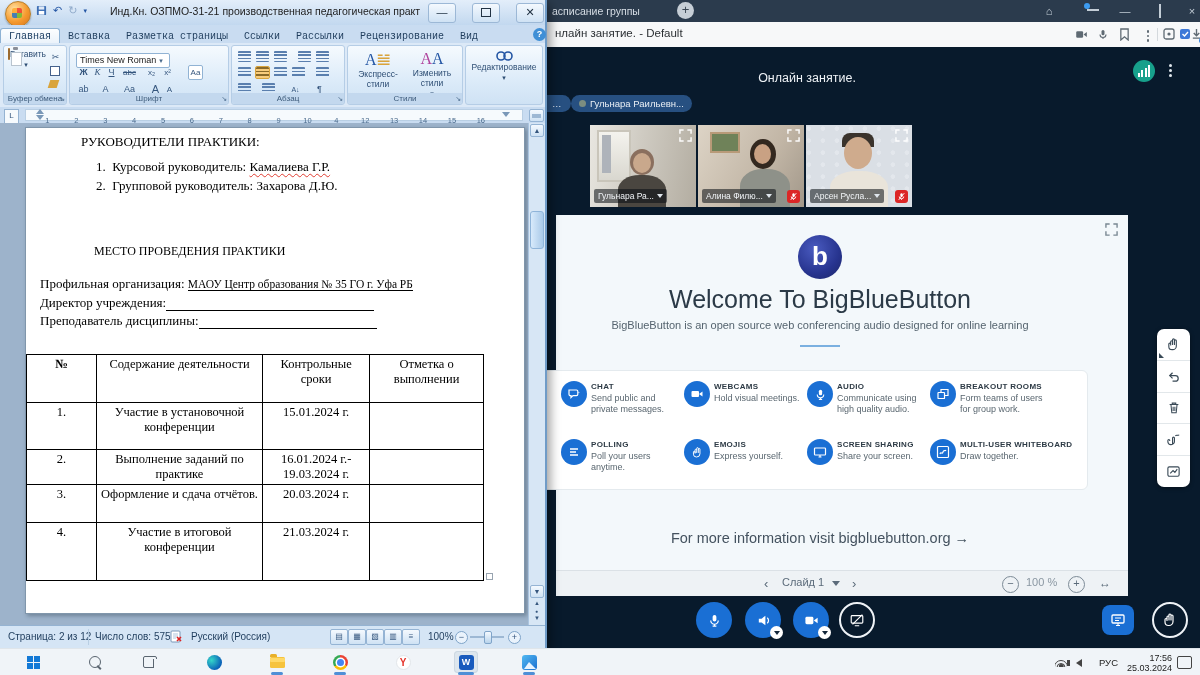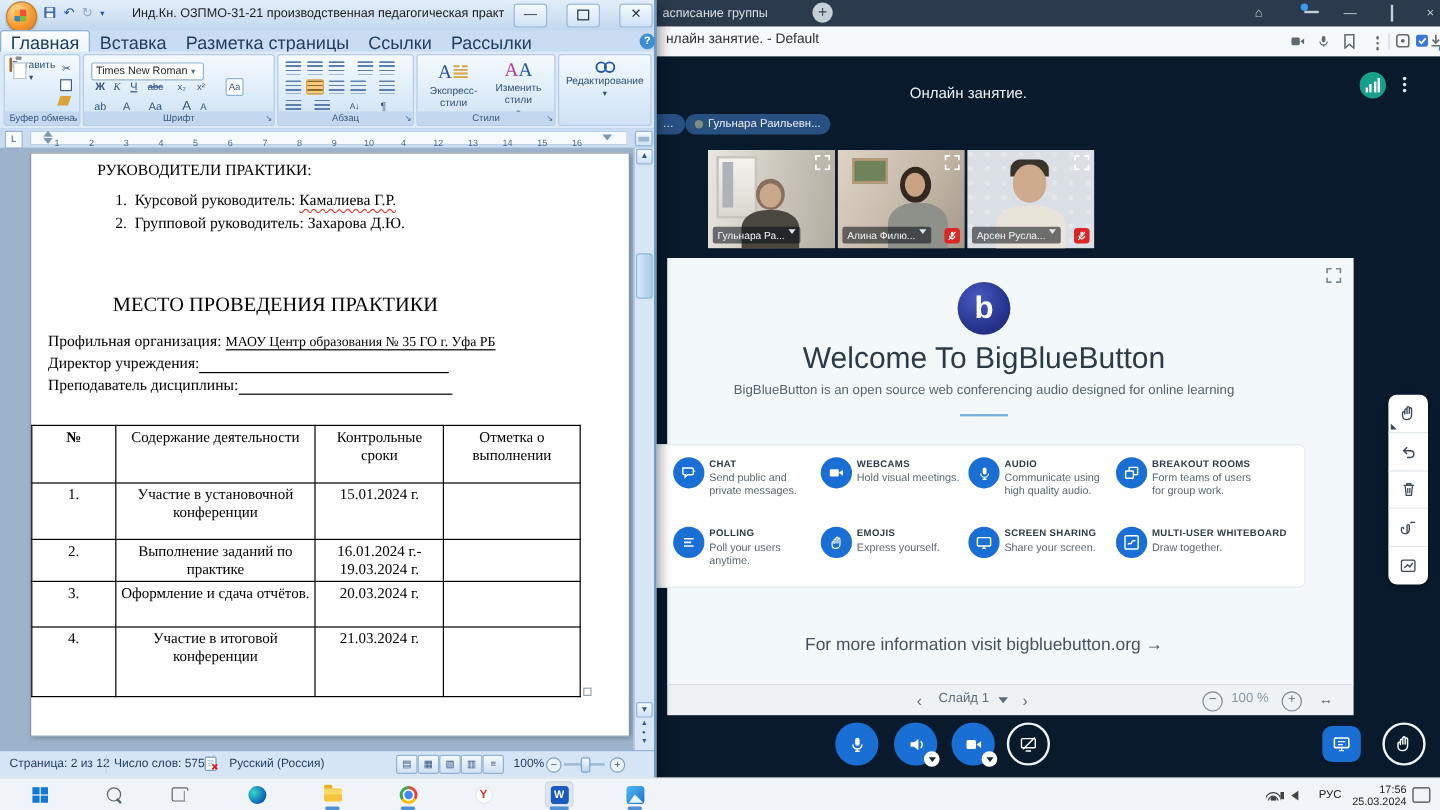--- a/index.html
+++ b/index.html
@@ -39,21 +39,21 @@
     display:flex;align-items:center;gap:4px;padding:0 8px;}
   .pill .dot{width:7px;height:7px;border-radius:50%;background:#7c8d80;}
   .pill-cut{left:0;width:14px;border-radius:0 9px 9px 0;padding:0 5px;}
   .pill-main{left:24px;}
 
   
   .cam{top:78px;width:106px;height:82px;background:#15191d;overflow:hidden;}
   .cam.sel{outline:2.5px solid #1f7ae0;outline-offset:-2.5px;}
   .cam .expand{position:absolute;right:4px;top:4px;width:13px;height:13px;opacity:.95;}
   .cam .nm{position:absolute;left:4px;bottom:4px;background:rgba(8,12,18,.55);color:#f2f5f8;
-    font-size:8.5px;padding:2px 4px;border-radius:2px;display:flex;align-items:flex-start;gap:3px;}
+    font-size:8.5px;padding:2px 4px;border-radius:2px;display:flex;align-items:center;gap:3px;}
   .cam .nm .chev{width:0;height:0;border-left:3px solid transparent;border-right:3px solid transparent;border-top:4px solid #dfe6ec;}
   .cam .mute{position:absolute;right:4px;bottom:4px;width:13px;height:13px;border-radius:3px;background:#dc2626;
     display:flex;align-items:center;justify-content:center;}
   .head{position:absolute;border-radius:50%;}
   .torso{position:absolute;border-radius:45% 45% 0 0;}
 
   
   #pres{left:9px;top:168px;width:572px;height:355px;background:#f3f8fb;}
   .pres-fs{right:10px;top:8px;color:#7a8893;}
   .bbblogo{left:242px;top:20px;width:44px;height:44px;border-radius:50%;
@@ -101,21 +101,21 @@
     background:radial-gradient(circle at 35% 30%,#ffe0a0,#f59a2e 55%,#d4711c);box-shadow:0 1px 2px rgba(0,0,0,.3);}
   .office:after{content:"";position:absolute;left:6px;top:6px;width:10px;height:10px;border-radius:2px;
     background:conic-gradient(#e43 0 25%,#7b3 0 50%,#37b 0 75%,#fa3 0);opacity:.9;}
   .qat{left:36px;top:4px;display:flex;gap:6px;align-items:center;font-size:11px;color:#2456a4;}
   .wtitletext{left:110px;top:5px;width:310px;font-size:10.5px;color:#1c1c1c;white-space:nowrap;overflow:hidden;}
   .wc{top:3px;width:26px;height:18px;text-align:center;font-size:11px;color:#234;line-height:17px;
     border:1px solid #9cb8d6;border-radius:3px;background:linear-gradient(#f4f9fe,#cfe2f4);}
   .maxbox{display:inline-block;width:8px;height:7px;border:1.2px solid #234;margin-top:4px;}
 
   .tabsrow{left:0;top:25px;width:545px;height:18px;background:#c9dcf1;}
-  .rtab{display:inline-block;font-size:15px;color:#1e3c5c;padding:2px 8px 3px;}
+  .rtab{display:inline-block;font-size:10px;color:#1e3c5c;padding:2px 8px 3px;font-family:Liberation Mono, monospace;}
   .rtab.active{background:linear-gradient(#fdfeff,#e8f1fa);border:1px solid #8eb2d4;border-bottom:none;
     border-radius:3px 3px 0 0;color:#16395e;}
   .helpq{left:533px;top:3px;width:13px;height:13px;border-radius:50%;background:#3f8fd6;color:#fff;
     font-size:9px;font-weight:bold;text-align:center;line-height:13px;}
 
   .ribbon{left:0;top:43px;width:545px;height:64px;background:#dce9f7;border-bottom:1px solid #a9c3de;}
   .rgroup{position:absolute;top:2px;height:58px;border:1px solid #b5cde6;border-radius:3px;
     background:linear-gradient(#f5fafe,#dcebf9 60%,#cfe2f4);}
   .rlabel{position:absolute;left:0;right:0;bottom:0;height:11px;background:#c3d8ee;border-radius:0 0 3px 3px;
     font-size:8px;color:#3c5a7a;text-align:center;line-height:11px;}
@@ -656,21 +656,21 @@
       <div class="page a">
         <div class="doc-line" style="left:55px;top:6px">РУКОВОДИТЕЛИ ПРАКТИКИ:</div>
         <div class="doc-line" style="left:70px;top:31px">
           <span>1.</span>&nbsp;&nbsp;<span>Курсовой руководитель:</span>
           <span class="squig">Камалиева Г.Р.</span>
         </div>
         <div class="doc-line" style="left:70px;top:50px">
           <span>2.</span>&nbsp;&nbsp;<span>Групповой руководитель:</span>
           <span>Захарова Д.Ю.</span>
         </div>
-        <div class="doc-line" style="left:68px;top:116px;font-size:17px">МЕСТО ПРОВЕДЕНИЯ ПРАКТИКИ</div>
+        <div class="doc-line" style="left:68px;top:116px;font-size:12px">МЕСТО ПРОВЕДЕНИЯ ПРАКТИКИ</div>
         <div class="doc-line" style="left:14px;top:148px">
           <span>Профильная организация:</span>
           <span class="u" style="font-size:11.5px">МАОУ Центр образования № 35 ГО г. Уфа РБ</span>
         </div>
         <div class="doc-line" style="left:14px;top:167px">
           <span>Директор учреждения:</span><span class="blank" style="width:208px"></span>
         </div>
         <div class="doc-line" style="left:14px;top:185px">
           <span>Преподаватель дисциплины:</span><span class="blank" style="width:178px"></span>
         </div>

